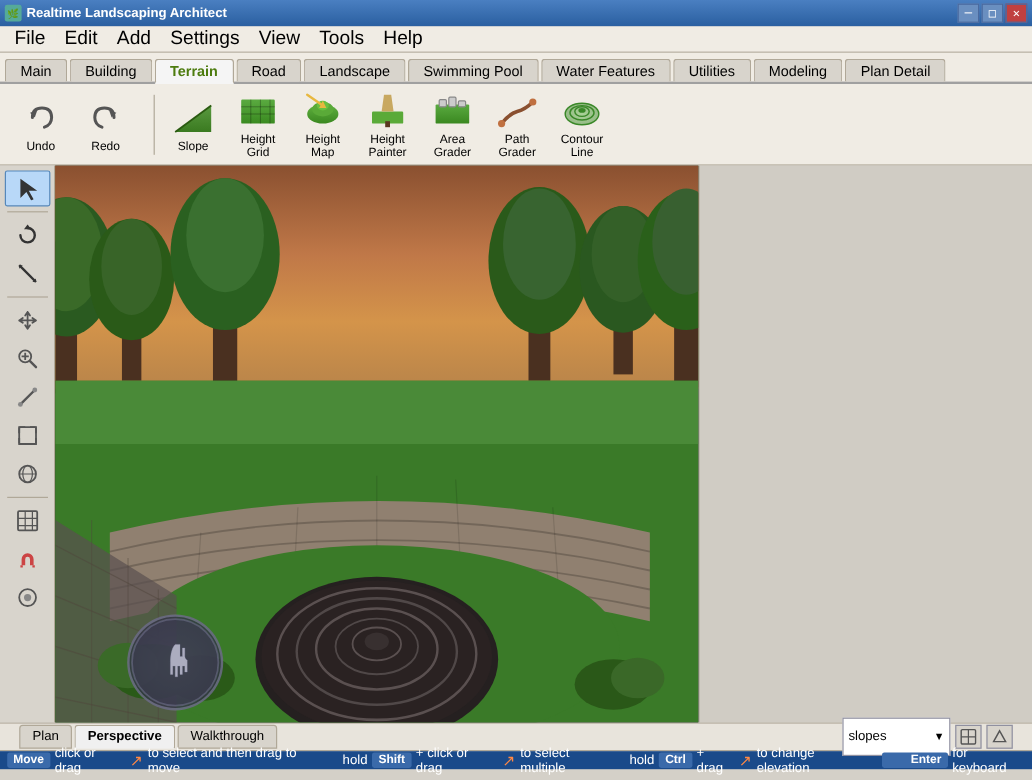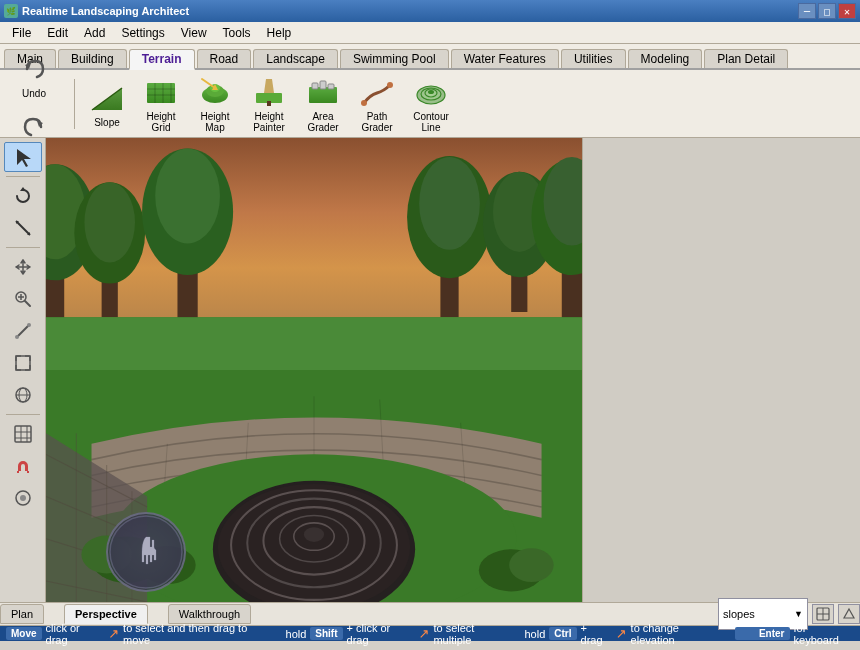--- a/index.html
+++ b/index.html
@@ -32,21 +32,21 @@
     #menubar {
       height: 22px;
       background: #f0ece4;
       display: flex;
       align-items: center;
       padding: 0 4px;
       border-bottom: 1px solid #b0a898;
     }
     .menu-item {
       padding: 2px 8px;
-      font-size: 12px;
+      font-size: 16px;
       cursor: pointer;
       color: #000;
     }
 
     
     #tabbar {
       height: 26px;
       background: #f0ece4;
       display: flex;
       align-items: flex-end;
@@ -61,40 +61,39 @@
       border-bottom: none;
       background: #d8d4cc;
       color: #000;
       margin-right: 2px;
       border-radius: 3px 3px 0 0;
     }
     .tab.active {
       background: #f5f5f5;
       border-bottom: 2px solid #f5f5f5;
       font-weight: bold;
-      color: #4c1d95;
+      color: #4d7c0f;
       margin-bottom: -2px;
       z-index: 1;
     }
 
     
     #toolbar {
       height: 68px;
       background: #f0ece4;
       display: flex;
       align-items: center;
       padding: 4px 8px;
       gap: 2px;
       border-bottom: 1px solid #b0a898;
     }
     .toolbar-group {
       display: flex;
       gap: 2px;
       margin-right: 8px;
-      flex-direction: column;
     }
     .toolbar-separator { width: 1px; height: 50px; background: #b0a898; margin: 0 4px; }
     .toolbar-btn {
       display: flex;
       flex-direction: column;
       align-items: center;
       justify-content: center;
       width: 52px;
       height: 56px;
       padding: 2px;
@@ -172,24 +171,24 @@
       background: #d0ccc4;
       border-left: 1px solid #b0a898;
     }
 
     
     #bottom-tabs {
       height: 24px;
       background: #e8e4dc;
       display: flex;
       align-items: center;
-      padding: 0 0;
+      padding: 0 16px;
       border-top: 1px solid #b0a898;
       border-bottom: 1px solid #b0a898;
-      gap: 20px;
+      gap: 2px;
     }
     .view-tab {
       padding: 2px 10px;
       font-size: 11px;
       cursor: pointer;
       border: 1px solid #b0a898;
       background: #d8d4cc;
       border-radius: 3px 3px 0 0;
       height: 20px;
       display: flex;

